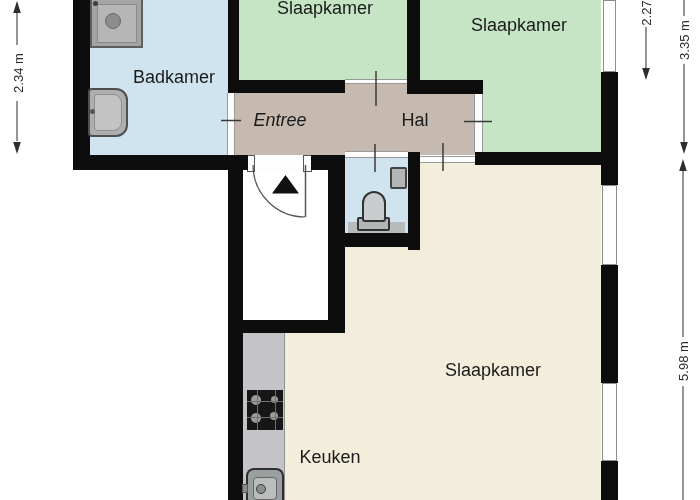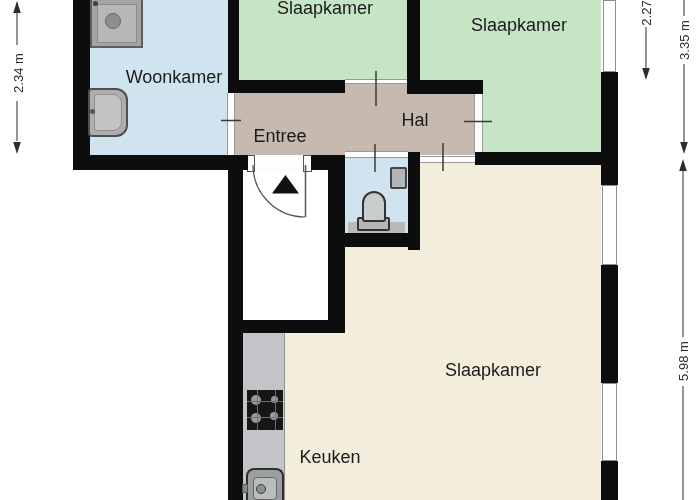--- a/index.html
+++ b/index.html
@@ -114,24 +114,24 @@
       <line x1="464" y1="121.5" x2="492" y2="121.5"></line>
       <line x1="221" y1="120.5" x2="241" y2="120.5"></line>
       <line x1="375" y1="144" x2="375" y2="172"></line>
       <line x1="443" y1="143" x2="443" y2="171"></line>
     </g>
     <path d="M253,165 A52,52 0 0 0 305,217" stroke="#555" stroke-width="1.2" fill="none"></path>
     <line x1="305.5" y1="165" x2="305.5" y2="217" stroke="#555" stroke-width="1.5"></line>
     <polygon points="285.5,175 272,193.5 299,193.5" fill="#111"></polygon>
   </svg>
 
-  <div class="rlabel" style="left:174px;top:77px;">Woonkamer</div>
+  <div class="rlabel" style="left:174px;top:77px;">Badkamer</div>
   <div class="rlabel" style="left:325px;top:8px;">Slaapkamer</div>
   <div class="rlabel" style="left:519px;top:25px;">Slaapkamer</div>
-  <div class="rlabel" style="left:280px;top:136px;">Entree</div>
+  <div class="rlabel" style="left:280px;top:120px;font-style:italic;">Entree</div>
   <div class="rlabel" style="left:415px;top:120px;">Hal</div>
   <div class="rlabel" style="left:493px;top:370px;">Slaapkamer</div>
   <div class="rlabel" style="left:330px;top:457px;">Keuken</div>
 
   <div class="dlabel" style="left:18px;top:73px;">2.34 m</div>
   <div class="dlabel" style="left:646px;top:13px;">2.27</div>
   <div class="dlabel" style="left:684px;top:40px;">3.35 m</div>
   <div class="dlabel" style="left:683px;top:361px;">5.98 m</div>
 
 </div>

